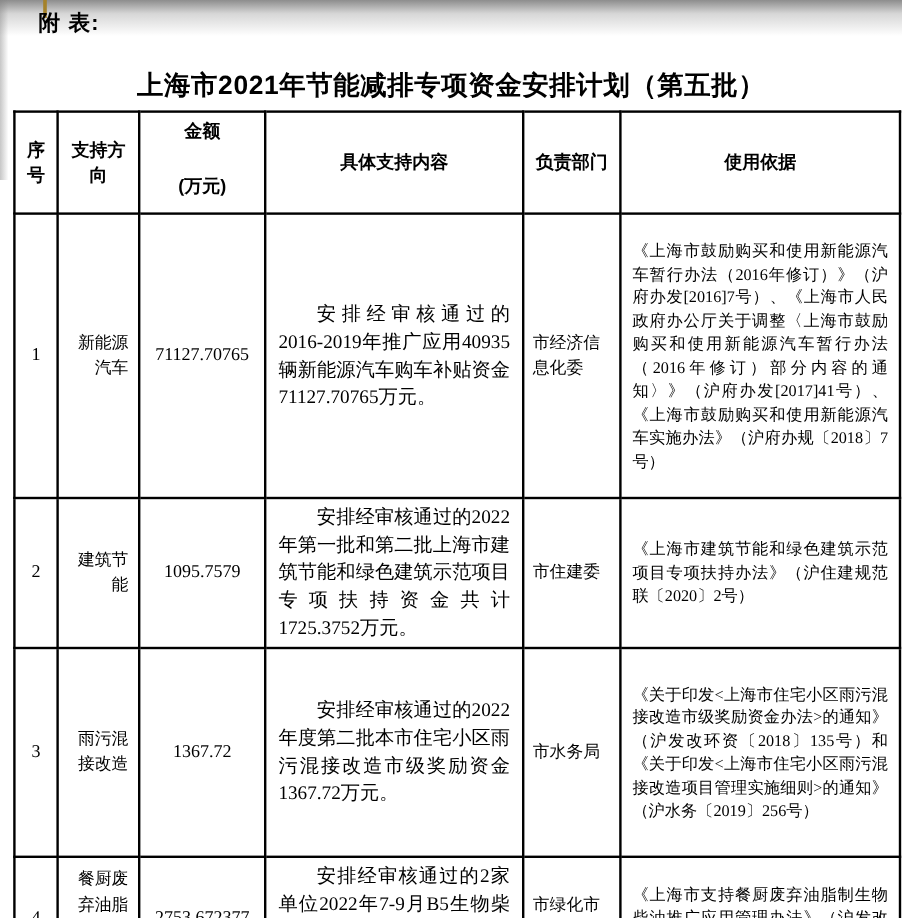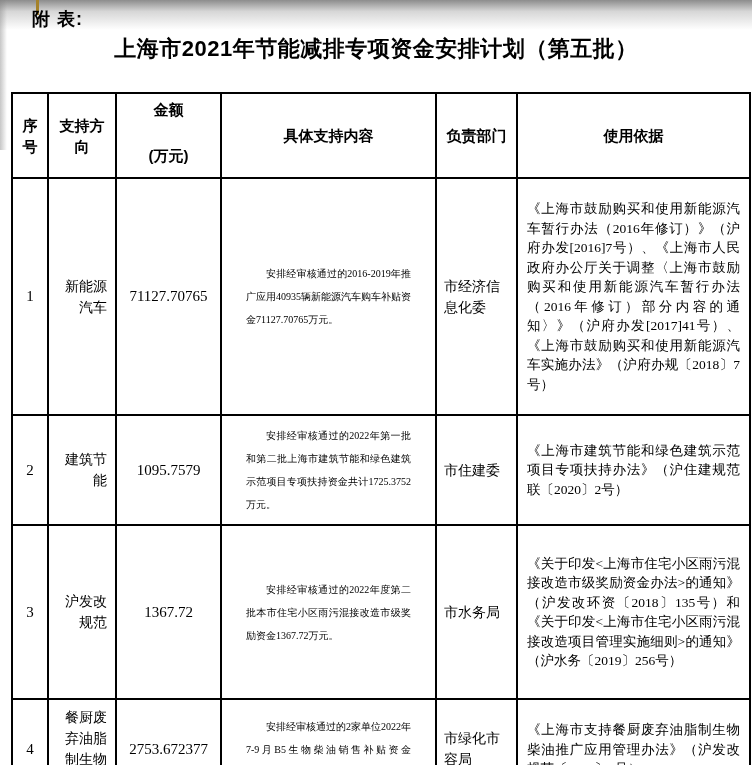--- a/index.html
+++ b/index.html
@@ -39,21 +39,21 @@
     position: absolute;
     left: 32px; top: 7px;
     font-family: "Liberation Sans", "DejaVu Sans", sans-serif;
     font-weight: bold;
     font-size: 18px;
     letter-spacing: 1px;
     white-space: pre;
   }
   .page-title {
     position: absolute;
-    left: 0; top: 34px;
+    left: 0; top: 56px;
     width: 752px;
     text-align: center;
     font-family: "Liberation Sans", "DejaVu Sans", sans-serif;
     font-weight: bold;
     font-size: 22px;
     letter-spacing: 0.5px;
   }
   table.doc-table {
     position: absolute;
     left: 11px; top: 92px;
@@ -91,25 +91,25 @@
     line-height: 21px;
     padding: 2px 8px;
     text-align: right;
   }
   td.c-amt {
     text-align: center;
     font-size: 15px;
     padding: 6px 4px;
   }
   td.c-content {
-    font-size: 10px;
+    font-size: 16px;
     line-height: 23px;
     text-align: justify;
     text-indent: 2em;
-    padding: 4px 24px;
+    padding: 4px 10px;
   }
   td.c-dept {
     font-size: 14px;
     line-height: 21px;
     padding: 2px 7px;
     text-align: left;
   }
   td.c-basis {
     font-size: 13.5px;
     line-height: 19.5px;
@@ -168,21 +168,21 @@
       <td class="c-no">2</td>
       <td class="c-dir">建筑节能</td>
       <td class="c-amt">1095.7579</td>
       <td class="c-content">安排经审核通过的2022年第一批和第二批上海市建筑节能和绿色建筑示范项目专项扶持资金共计1725.3752万元。</td>
       <td class="c-dept">市住建委</td>
       <td class="c-basis">《上海市建筑节能和绿色建筑示范项目专项扶持办法》（沪住建规范联〔2020〕2号）</td>
     </tr>
 
     <tr class="row-3">
       <td class="c-no">3</td>
-      <td class="c-dir">沪发改规范</td>
+      <td class="c-dir">雨污混接改造</td>
       <td class="c-amt">1367.72</td>
       <td class="c-content">安排经审核通过的2022年度第二批本市住宅小区雨污混接改造市级奖励资金1367.72万元。</td>
       <td class="c-dept">市水务局</td>
       <td class="c-basis">《关于印发&lt;上海市住宅小区雨污混接改造市级奖励资金办法&gt;的通知》（沪发改环资〔2018〕135号）和《关于印发&lt;上海市住宅小区雨污混接改造项目管理实施细则&gt;的通知》（沪水务〔2019〕256号）</td>
     </tr>
 
     <tr class="row-4">
       <td class="c-no">4</td>
       <td class="c-dir">餐厨废弃油脂制生物柴油</td>
       <td class="c-amt">2753.672377</td>

